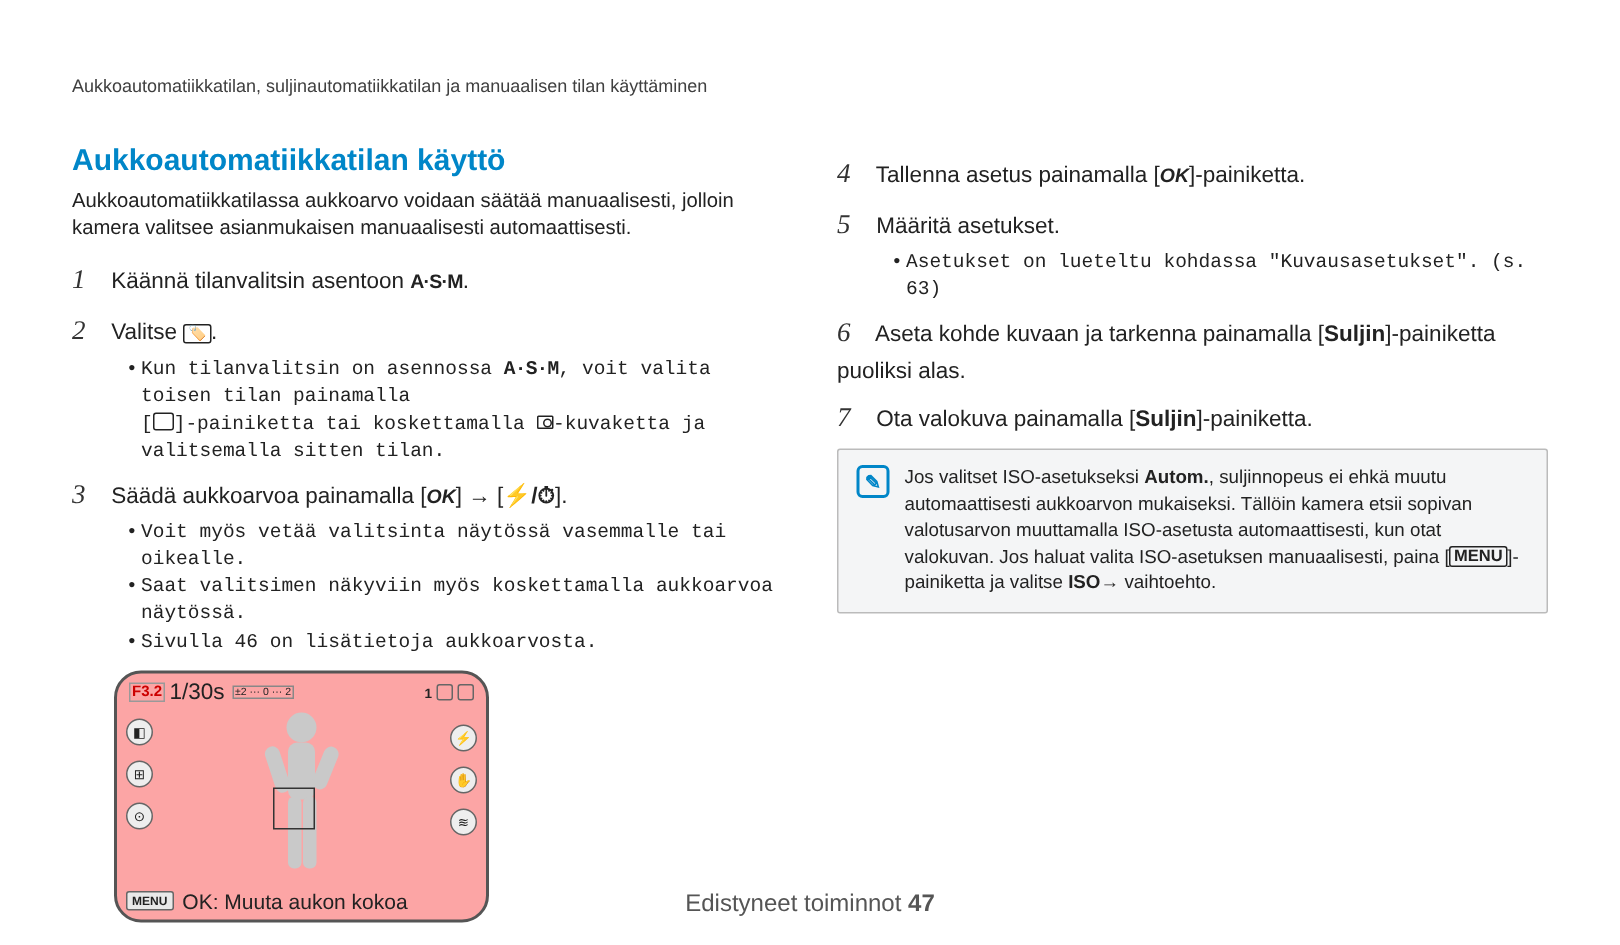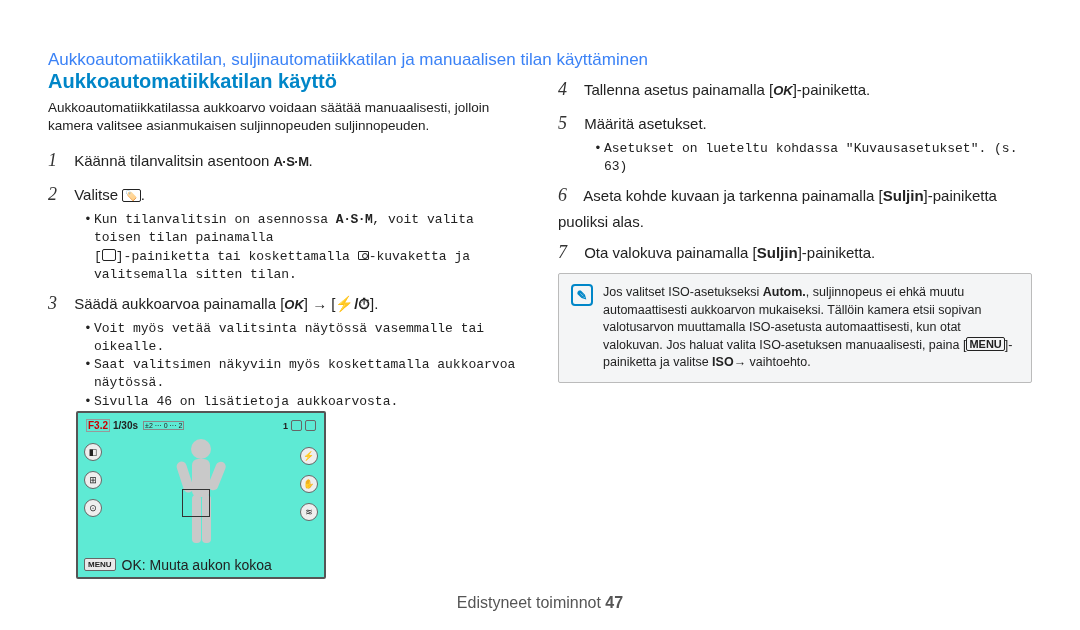--- a/index.html
+++ b/index.html
@@ -6,22 +6,23 @@
   body {
     width: 1080px;
     height: 630px;
     background: #fff;
     font-family: "Segoe UI", Arial, sans-serif;
     color: #222;
     padding: 50px 48px 0 48px;
     position: relative;
   }
   .header-line {
-    font-size: 17px;
-    color: #3b82f6;
+    font-size: 12px;
+    color: #404040;
+    margin-bottom: 32px;
   }
   .two-col {
     display: flex;
     gap: 36px;
   }
   .col { flex: 1; }
   .section-title {
     color: #0086c8;
     font-size: 20px;
     font-weight: 600;
@@ -109,33 +110,34 @@
     vertical-align: 0;
     position: relative;
   }
   .camera-mock::after{
     content:""; position:absolute; width:4px;height:4px;border:1px solid #222;border-radius:50%; top:1px;left:3px;
   }
   .lcd {
     width: 250px;
     height: 168px;
     border: 2px solid #555;
-    border-radius: 2px;
+    border-radius: 18px;
     margin-left: 28px;
-    background: #5eead4;
+    margin-top: 10px;
+    background: #fca5a5;
     position: relative;
     overflow: hidden;
   }
   .lcd-topbar {
     position: absolute; top: 6px; left: 8px; right: 8px;
     height: 14px;
     display:flex; align-items:center; gap:2px;
   }
   .lcd-f { color:#c00; font-size:10px; font-weight:700; border:1px solid #999; padding:0 1px;}
-  .lcd-s { font-size:10px; font-weight:700; padding:0 1px;}
+  .lcd-s { font-size:15px; font-weight:400; padding:0 1px;}
   .lcd-ev { font-size:7px; border:1px solid #888; padding:0 1px; margin-left:2px; }
   .lcd-right { margin-left:auto; display:flex; gap:3px; align-items:center;}
   .lcd-icn { width:11px;height:11px;border:1px solid #666;border-radius:2px;}
   .lcd-side-l{position:absolute;left:6px;top:30px;display:flex;flex-direction:column;gap:10px;}
   .lcd-side-r{position:absolute;right:6px;top:34px;display:flex;flex-direction:column;gap:10px;}
   .lcd-btn{width:18px;height:18px;border:1px solid #666;border-radius:50%;font-size:9px;display:flex;align-items:center;justify-content:center;background:#eee;}
   .lcd-person{
     position:absolute; left:50%; top:22px; transform:translateX(-50%);
     width:70px;height:110px;
   }
@@ -168,21 +170,21 @@
 </style>
 </head>
 <body>
 
 <div class="header-line">Aukkoautomatiikkatilan, suljinautomatiikkatilan ja manuaalisen tilan käyttäminen</div>
 
 <div class="two-col">
 
   <div class="col">
     <div class="section-title">Aukkoautomatiikkatilan käyttö</div>
-    <div class="intro">Aukkoautomatiikkatilassa aukkoarvo voidaan säätää manuaalisesti, jolloin kamera valitsee asianmukaisen suljinnopeuden suljinnopeuden.</div>
+    <div class="intro">Aukkoautomatiikkatilassa aukkoarvo voidaan säätää manuaalisesti, jolloin kamera valitsee asianmukaisen manuaalisesti automaattisesti.</div>
 
     <div class="step-line">
       <span class="step-num">1</span>
       <span>Käännä tilanvalitsin asentoon </span><span class="icon-asm">A·S·M</span><span>.</span>
     </div>
 
     <div class="step-line">
       <span class="step-num">2</span>
       <span>Valitse </span><span class="icon-ev">🏷️</span><span>.</span>
     </div>

